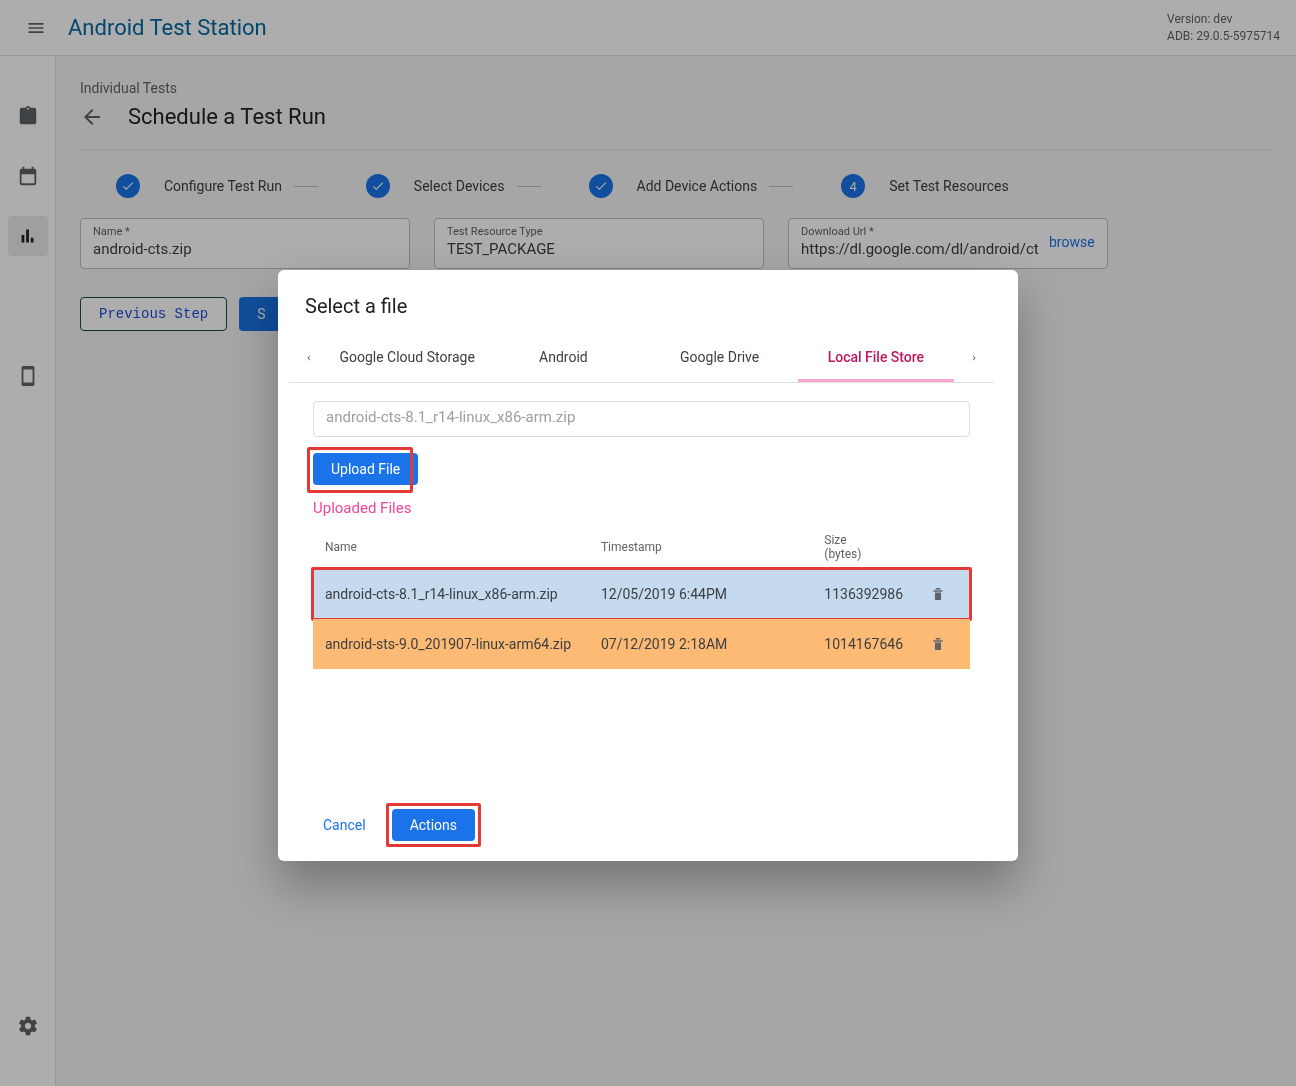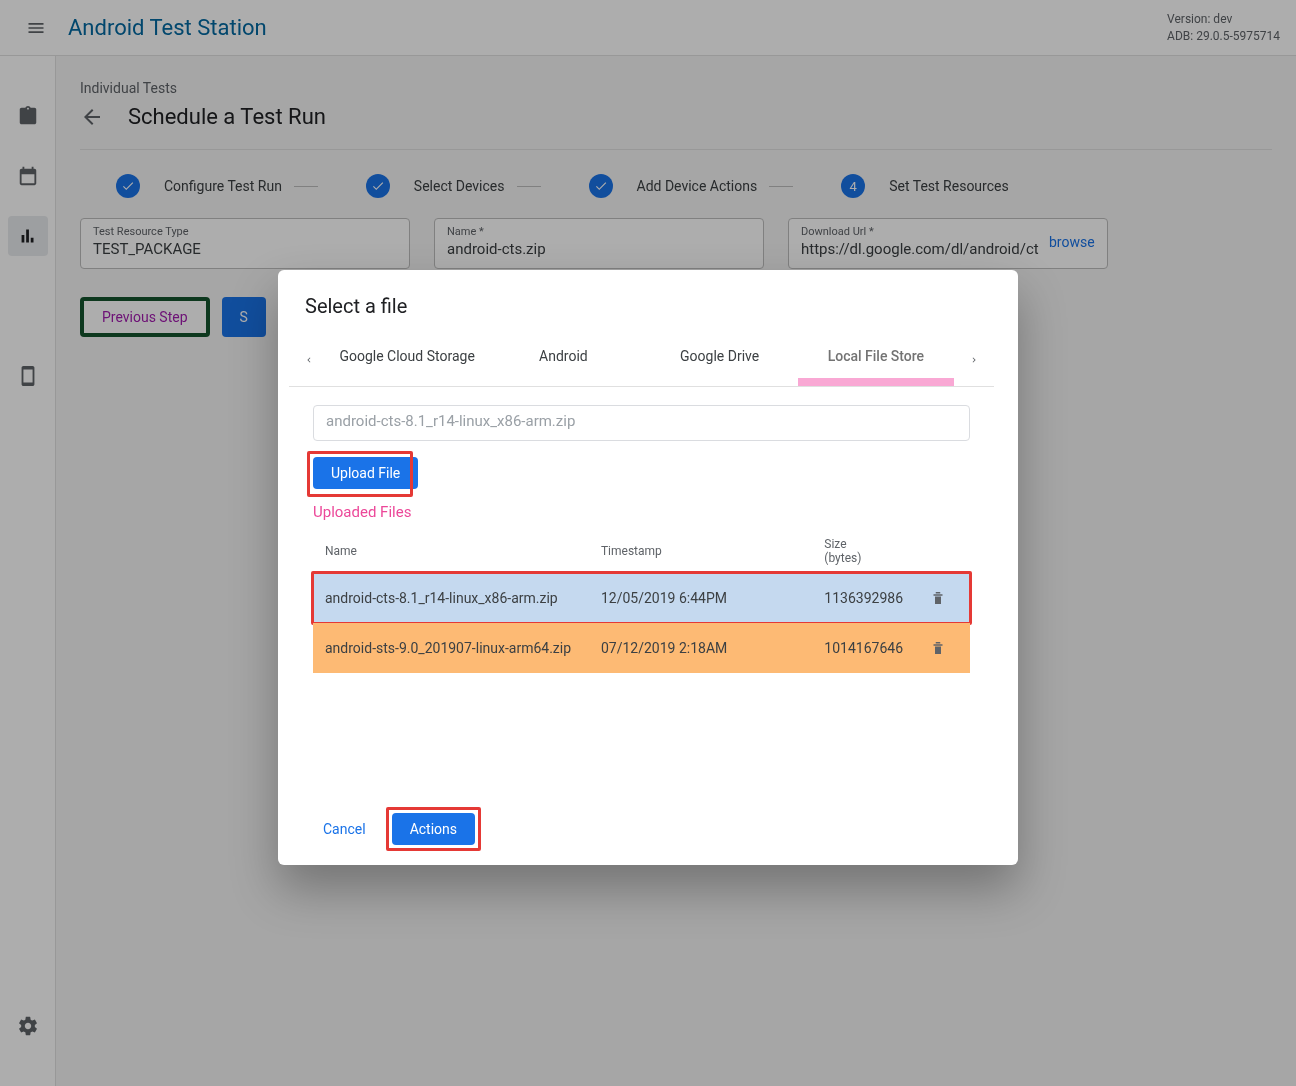--- a/index.html
+++ b/index.html
@@ -37,35 +37,35 @@
   .form-field.wide { flex: 0 0 330px; }
   .field-label { font-size: 11px; color: #5f6368; }
   .field-value { font-size: 15px; color: #3c4043; margin-top: 2px; white-space: nowrap; overflow: hidden; }
   .url-group { display: flex; align-items: center; gap: 10px; border: 1px solid #bdbdbd; border-radius: 4px; padding: 6px 12px 10px 12px; background: #fff; }
   .url-field { flex: 0 0 238px; }
   .browse-link { color: #1a73e8; font-size: 14px; cursor: pointer; }
   
   
   .btn { border: none; border-radius: 4px; padding: 8px 18px; font-size: 14px; cursor: pointer; font-family: inherit; }
   .btn-primary { background: #1a73e8; color: #fff; }
-  .btn-outline { background: #fff; color: #a21caf; border: 4px solid #14532d; }
+  .btn-outline { background: #fff; color: #1d4ed8; border: 1px solid #14532d; font-family: Liberation Mono, monospace; }
   .btn-text { background: none; color: #1a73e8; }
   .action-row { display: flex; gap: 12px; }
   
   
   .overlay { position: absolute; inset: 0; background: rgba(0,0,0,0.32); display: flex; align-items: flex-start; justify-content: center; padding-top: 270px; }
   .modal { background: #fff; width: 740px; border-radius: 6px; box-shadow: 0 24px 48px rgba(0,0,0,0.3); padding: 24px 24px 20px 11px; position: relative; }
   .modal-title { font-size: 20px; font-weight: 400; margin-bottom: 16px; padding-left: 16px; }
   
   
   .tab-row { display: flex; align-items: center; border-bottom: 1px solid #e0e0e0; position: relative; }
   .tab-arrow { width: 40px; height: 48px; display: flex; align-items: center; justify-content: center; color: #5f6368; cursor: pointer; }
   .tabs-inner { display: flex; flex: 1; }
   .tab { flex: 1; text-align: center; padding: 14px 8px; font-size: 14px; color: #3c4043; cursor: pointer; white-space: nowrap; position: relative; }
-  .tab.active { color: #737373; font-weight: 500; border-bottom: 8px solid #f9a8d4; }
+  .tab.active { color: #be185d; font-weight: 500; border-bottom: 3px solid #f9a8d4; }
   
   
   .highlight { position: absolute; border: 3px solid #e53935; border-radius: 2px; pointer-events: none; }
   
   
   .selected-field { border: 1px solid #dadce0; border-radius: 4px; margin: 18px 24px 16px 24px; padding: 4px 12px 10px 12px; }
   .selected-label { font-size: 11px; color: #5f6368; }
   .selected-value { font-size: 15px; color: #9aa0a6; margin-top: 2px; }
   
   .upload-wrap { margin: 0 24px 14px 24px; position: relative; }
@@ -174,26 +174,26 @@
     </div>
     <div class="step-line"></div>
     <div class="step">
       <div class="step-circle">4</div>
       <div class="step-label">Set Test Resources</div>
     </div>
   </div>
 
   <div class="form-row">
     <div class="form-field wide">
+      <div class="field-label">Name *</div>
+      <div class="field-value">android-cts.zip</div>
+    </div>
+    <div class="form-field wide">
       <div class="field-label">Test Resource Type</div>
       <div class="field-value">TEST_PACKAGE</div>
-    </div>
-    <div class="form-field wide">
-      <div class="field-label">Name *</div>
-      <div class="field-value">android-cts.zip</div>
     </div>
     <div class="url-group">
       <div class="url-field">
         <div class="field-label">Download Url *</div>
         <div class="field-value">https://dl.google.com/dl/android/ct</div>
       </div>
       <span class="browse-link">browse</span>
     </div>
   </div>
 

